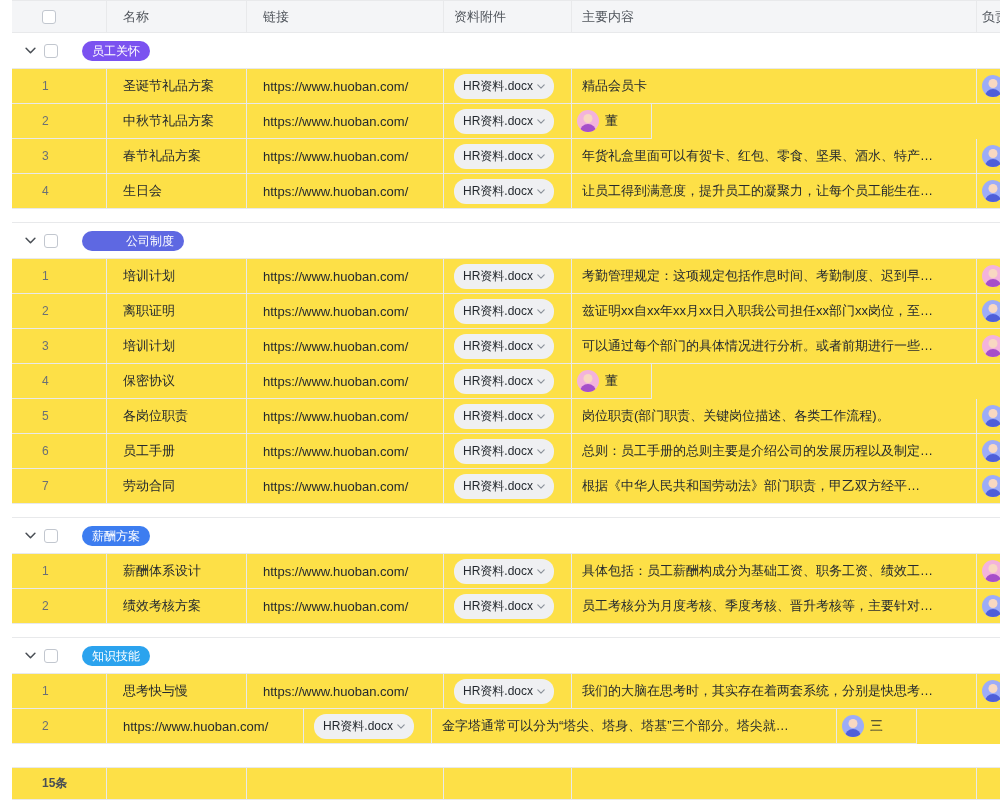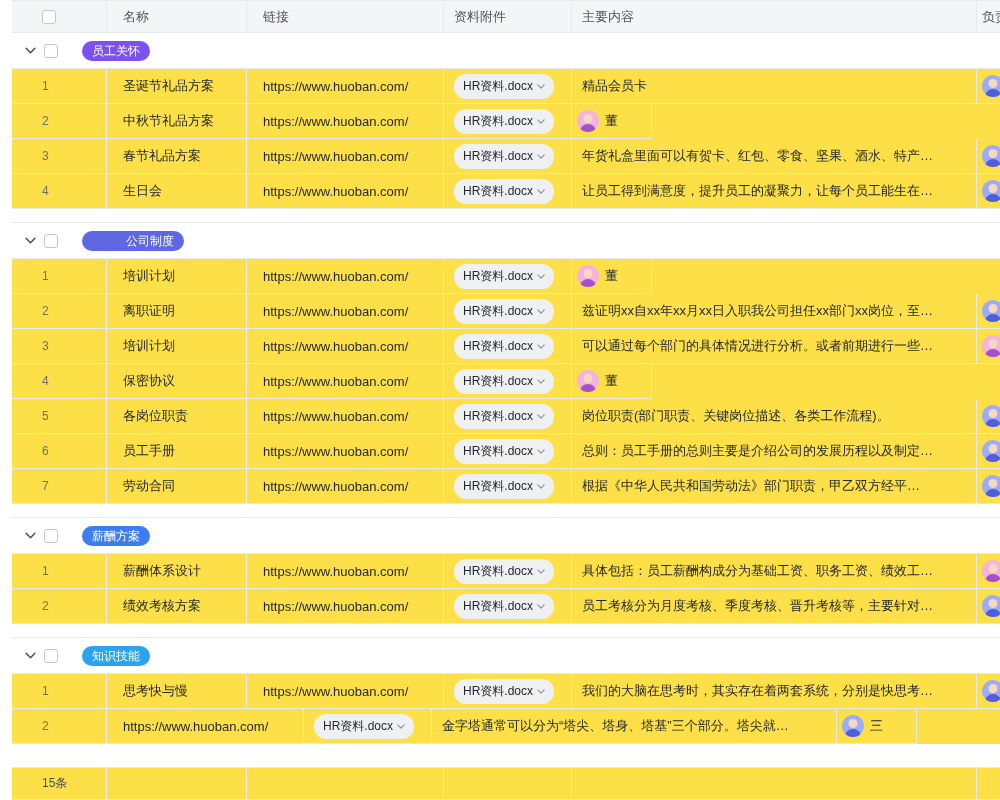--- a/index.html
+++ b/index.html
@@ -42,21 +42,21 @@
             flex:0 0 22px; margin-right:6px; }
   .avatar::before { content:""; position:absolute; top:4px; left:50%; transform:translateX(-50%);
                     width:9px; height:9px; border-radius:50%; background:#F8D8C2; }
   .avatar::after  { content:""; position:absolute; top:14px; left:50%; transform:translateX(-50%);
                     width:16px; height:10px; border-radius:8px 8px 0 0; background:#4F5FD9; }
   .avatar.pink::after { background:#A64FC9; }
   .owner-name { font-size:13px; color:#24292F; }
 
   .fill { flex:1 1 auto; background:#fff; }
   .footer-row { height:33px; border-top:1px solid #E8E9EB; }
-  .footer-row .cell { border-bottom:1px solid #E8E9EB; font-size:12px; color:#4A4F55; }
+  .footer-row .cell { border-bottom:1px solid #E8E9EB; font-size:12px; color:#4A4F55;font-weight:bold; }
 </style>
 </head>
 <body>
 
 <div class="app">
 
   <div class="row header-row">
     <div class="cell col-index">
       <span class="checkbox"></span>
     </div>
@@ -173,20 +173,21 @@
         <div class="cell col-attach">
           <span class="chip">
             <span class="chip-text">HR资料.docx</span>
             <span class="chip-icon">
               <svg width="8" height="5" viewBox="0 0 10 6" fill="none">
                 <path d="M1 1 L5 5 L9 1" stroke="#8A9099" stroke-width="1.4" fill="none" stroke-linecap="round" stroke-linejoin="round"></path>
               </svg>
             </span>
           </span>
         </div>
+        <div class="cell col-content">考勤管理规定：这项规定包括作息时间、考勤制度、迟到早…</div>
         <div class="cell col-owner">
           <span class="avatar pink" style="background: rgb(243, 179, 220);"></span>
           <span class="owner-name">董</span>
         </div>
       </div>
       <div class="row data-row">
         <div class="cell col-index">2</div>
         <div class="cell col-name">离职证明</div>
         <div class="cell col-link">https://www.huoban.com/</div>
         <div class="cell col-attach">

